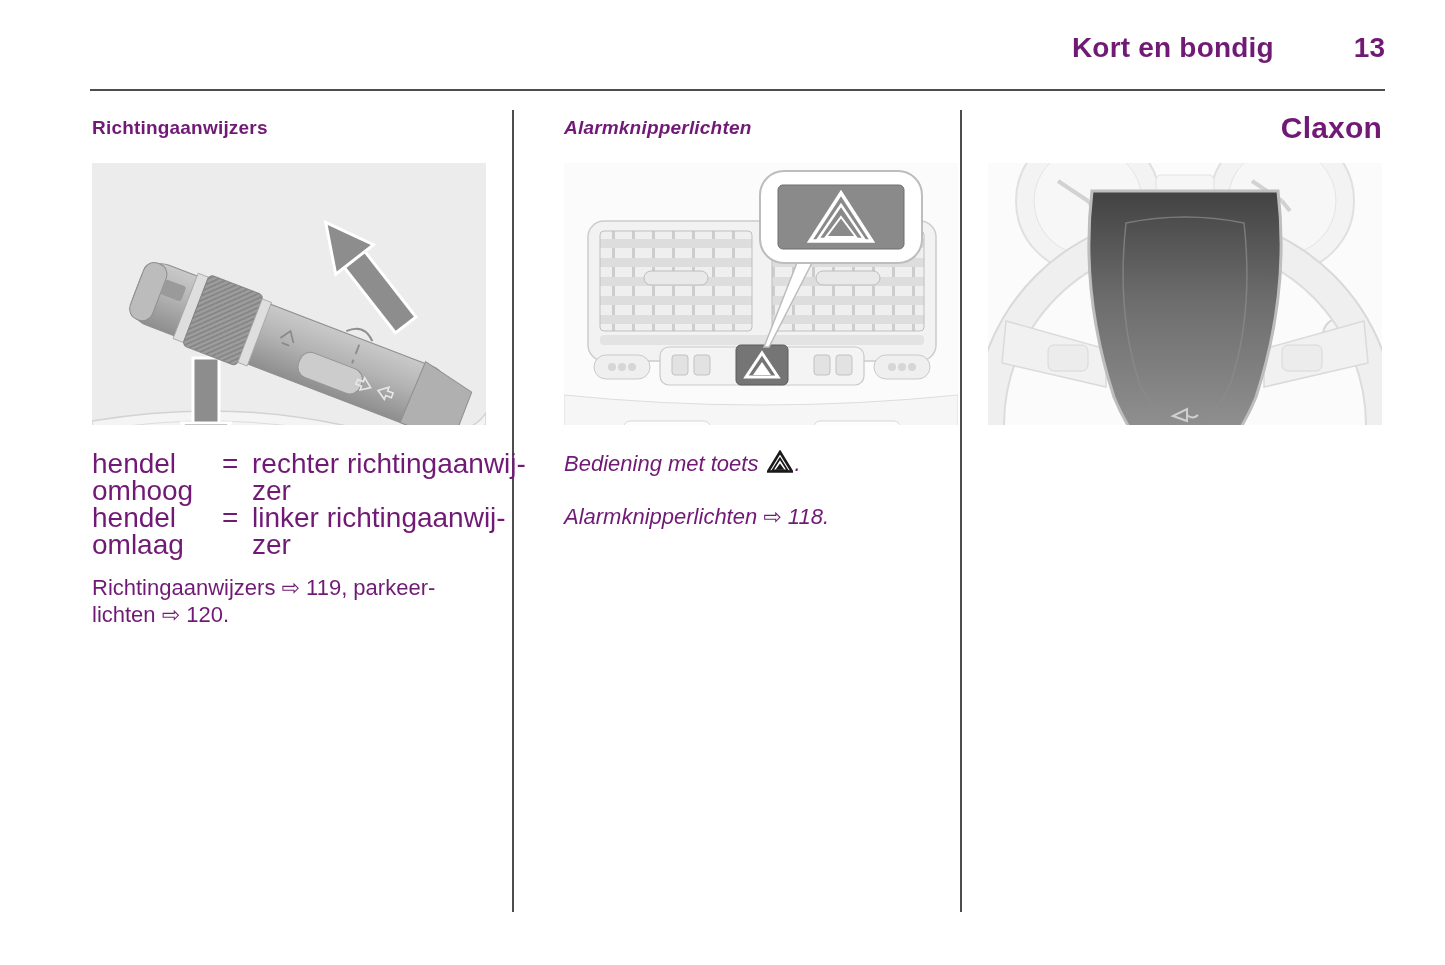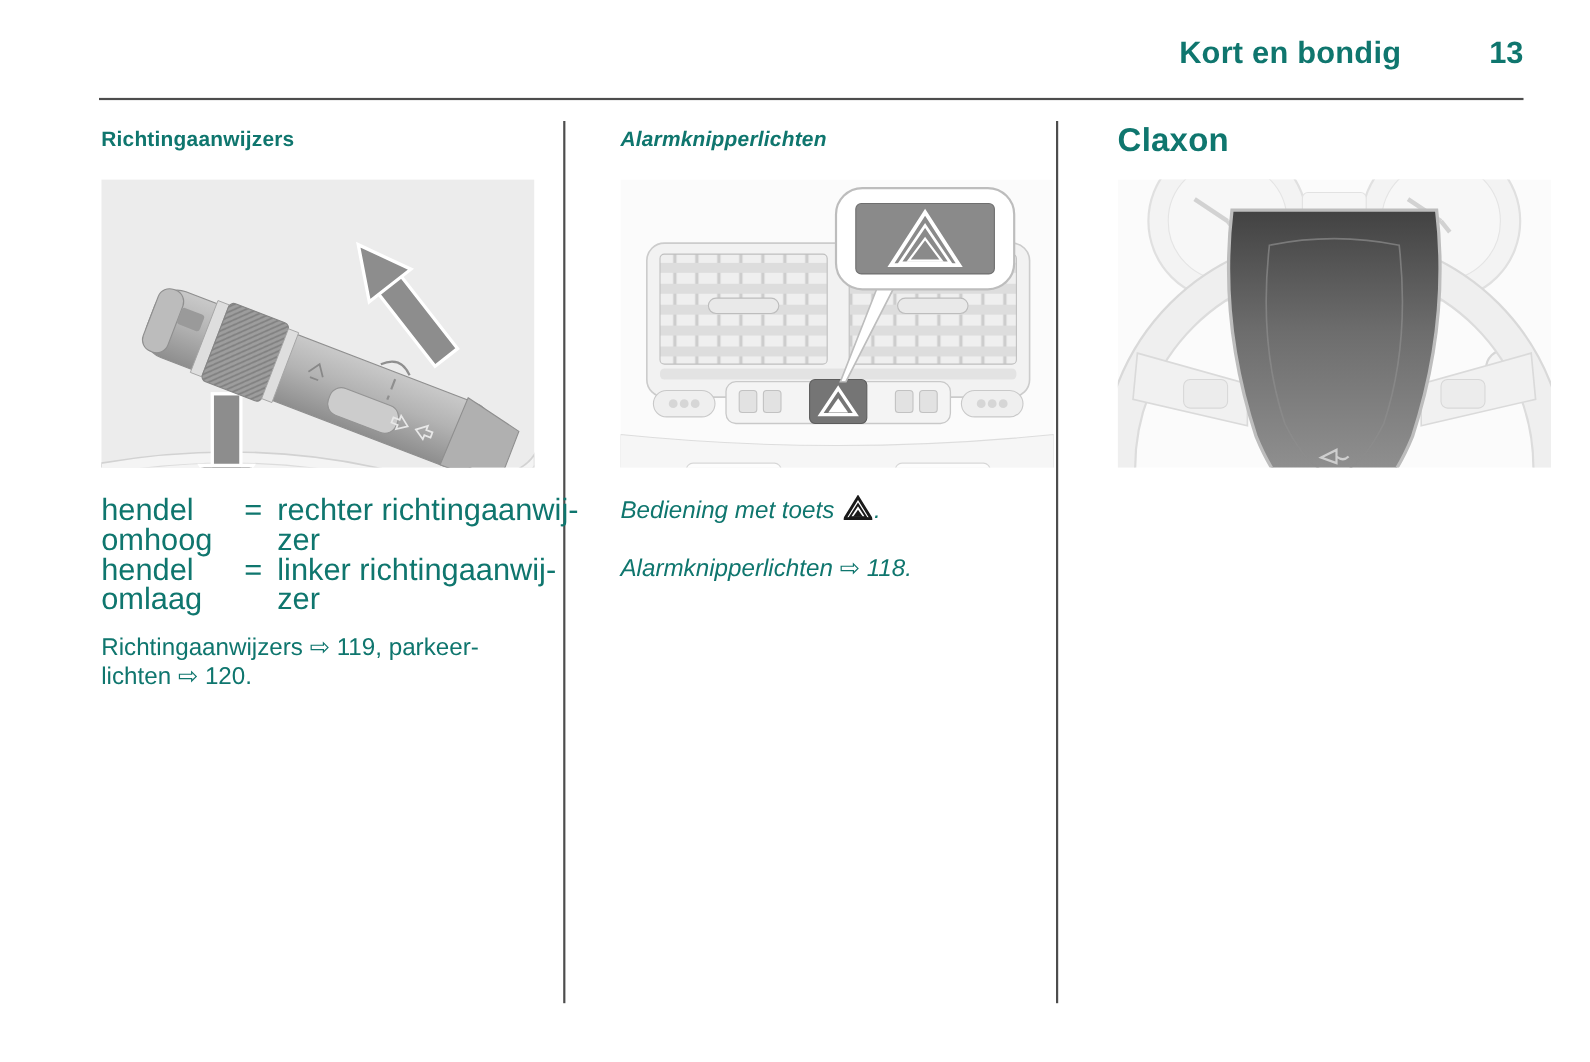--- a/index.html
+++ b/index.html
@@ -1,33 +1,33 @@
 <!DOCTYPE html>
 <html><head>
 <meta charset="utf-8">
 <style>
   html,body{margin:0;padding:0;background:#ffffff;}
   .page{
     position:relative;width:1445px;height:965px;background:#ffffff;overflow:hidden;
-    font-family:"Liberation Sans","DejaVu Sans",sans-serif;color:#0f766e;
+    font-family:"Liberation Sans","DejaVu Sans",sans-serif;color:#701a75;
   }
   
   .runhead{position:absolute;top:32px;right:60px;display:flex;align-items:baseline;gap:80px;}
   .runhead .title{font-size:28px;font-weight:bold;letter-spacing:.2px;}
   .runhead .pagenum{font-size:28px;font-weight:bold;}
   .headrule{position:absolute;left:90px;top:89px;width:1295px;height:2px;background:#4d4d4d;}
   
   .vdivider{position:absolute;top:110px;width:2px;height:802px;background:#4d4d4d;}
   .vdivider.d1{left:512px;}
   .vdivider.d2{left:960px;}
   
   .col{position:absolute;top:112px;width:394px;}
   .col1{left:92px;}
   .col2{left:564px;font-style:italic;}
-  .col3{left:1016px;}
+  .col3{left:988px;text-align:right;}
   .col h2{margin:0;font-size:19px;font-weight:bold;line-height:32px;height:51px;letter-spacing:.2px;}
   .col3 h2{font-size:30px;}
   figure{margin:0;width:394px;height:262px;overflow:hidden;}
   figure svg{display:block;}
   
   .deflist{margin-top:25px;font-size:28px;line-height:27px;}
   .defrow{display:grid;grid-template-columns:130px 30px 1fr;}
   .defrow div{white-space:nowrap;}
   .para{margin-top:16px;font-size:22px;line-height:27px;}
   .para div{white-space:nowrap;}

